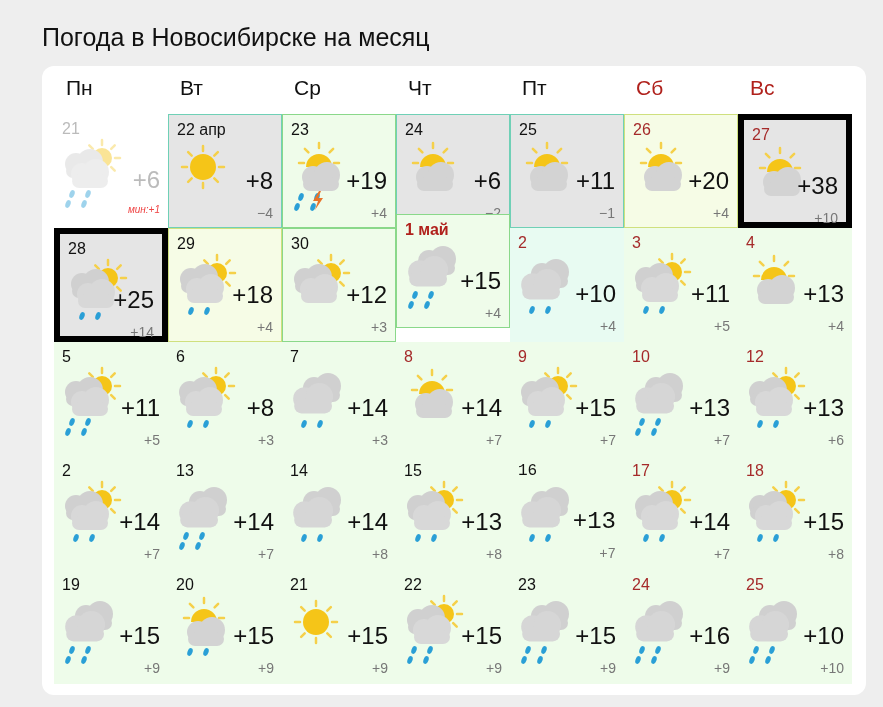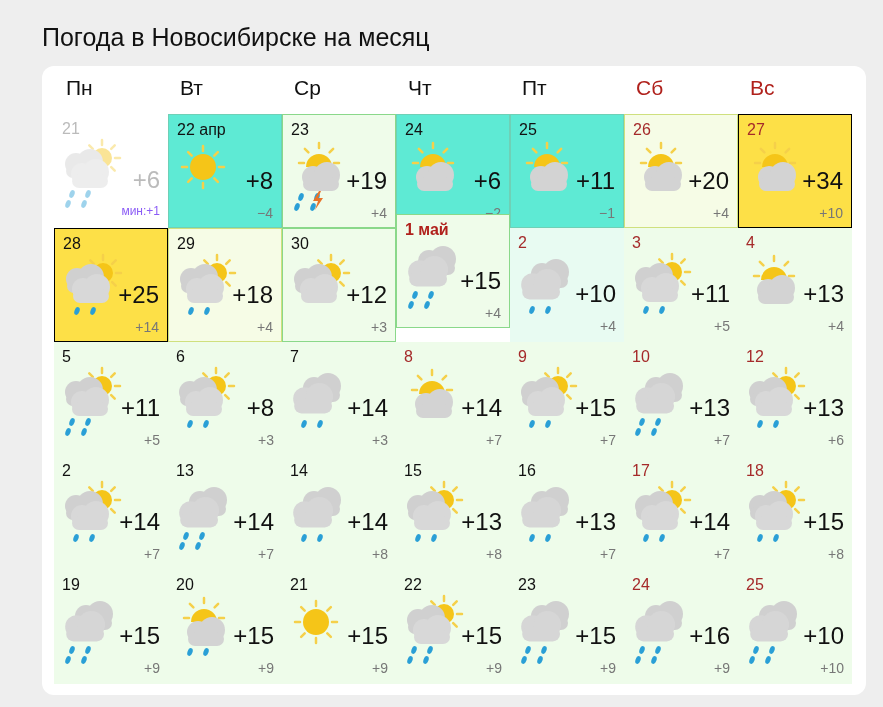--- a/index.html
+++ b/index.html
@@ -11,25 +11,25 @@
   .wd.red{color:#b0211c;}
   .grid{position:absolute;left:12px;top:48px;}
   .cell{position:absolute;width:114px;height:114px;box-sizing:border-box;}
   .cell .date{position:absolute;left:8px;top:6px;font-size:16px;color:#111;}
   .cell .date.red{color:#a52a2a;}
   .cell .date.bold{font-weight:bold;color:#b0211c;}
   .cell .tmax{position:absolute;right:8px;top:52px;font-size:24px;color:#111;}
   .cell .tmin{position:absolute;right:8px;top:90px;font-size:14px;color:#777;}
   .cell .icon{position:absolute;left:4px;top:24px;width:70px;height:70px;}
   .past .date,.past .tmax{color:#bbb;}
-  .past .tmin{color:#8b5cf6;font-size:12px;}
-  .bc{border:1px solid #6fd0b6;background:#5eead4;}
+  .past .tmin{color:#ef4444;font-size:10px;font-style:italic;}
+  .bc{border:1px solid #6fd0b6;background:#e5e5e5;}
   .bg{border:1px solid #8ad88a;background:#effcea;}
   .by{border:1px solid #cfe07e;background:#f6fce6;}
-  .by2{border:1px solid #000000;background:#fde047;}
+  .by2{border:6px solid #000000;background:#e5e5e5;}
   .nc{background:#e8fbf2;}
   .ng{background:#eefcea;}
 </style>
 </head>
 <body>
 
 <h1 class="title">Погода в Новосибирске на месяц</h1>
 
 <div class="card">
   <div class="weekdays">
@@ -188,21 +188,21 @@
             <line x1="21.393398282201787" y1="13.393398282201789" x2="17.857864376269045" y2="9.85786437626905" stroke="#f5d04a" stroke-width="2.5" stroke-linecap="round"></line>
             <line x1="31.999999999999996" y1="9" x2="31.999999999999996" y2="4" stroke="#f5d04a" stroke-width="2.5" stroke-linecap="round"></line>
             <line x1="42.60660171779821" y1="13.393398282201785" x2="46.14213562373095" y2="9.857864376269045" stroke="#f5d04a" stroke-width="2.5" stroke-linecap="round"></line>
             <path d="M19 28 a13 13 0 0 1 26 0 z" fill="#f5c518"></path>
             <g transform="translate(12,24) scale(1)">
               <circle cx="14" cy="14" r="11" fill="#d3d3d3"></circle>
               <circle cx="28" cy="12" r="13" fill="#d3d3d3"></circle>
               <rect x="4" y="14" width="36" height="14" rx="7" fill="#d3d3d3"></rect>
             </g>
           </svg></span>
-        <span class="tmax">+34</span>
+        <span class="tmax">+38</span>
         <span class="tmin">+10</span>
       </div>
       <div class="cell by2" style="left: 0px; top: 114px;">
         <span class="date">28</span>
         <span class="icon" style=""><svg viewBox="0 0 70 80" width="70" height="80">
             <line x1="57" y1="20" x2="62" y2="20" stroke="#f5d04a" stroke-width="2.5" stroke-linecap="round"></line>
             <line x1="53.19238815542512" y1="29.192388155425117" x2="56.72792206135786" y2="32.72792206135786" stroke="#f5d04a" stroke-width="2.5" stroke-linecap="round"></line>
             <line x1="44" y1="33" x2="44" y2="38" stroke="#f5d04a" stroke-width="2.5" stroke-linecap="round"></line>
             <line x1="34.80761184457488" y1="29.19238815542512" x2="31.272077938642145" y2="32.72792206135786" stroke="#f5d04a" stroke-width="2.5" stroke-linecap="round"></line>
             <line x1="31" y1="20" x2="26" y2="20.000000000000004" stroke="#f5d04a" stroke-width="2.5" stroke-linecap="round"></line>
@@ -633,21 +633,21 @@
               <circle cx="14" cy="14" r="11" fill="#d8d8d8"></circle>
               <circle cx="28" cy="12" r="13" fill="#d8d8d8"></circle>
               <rect x="4" y="14" width="36" height="14" rx="7" fill="#d8d8d8"></rect>
             </g>
             <ellipse cx="18" cy="58" rx="2.5" ry="4" fill="#2a9fd6" transform="rotate(20 18 58)"></ellipse>
             <ellipse cx="34" cy="58" rx="2.5" ry="4" fill="#2a9fd6" transform="rotate(20 34 58)"></ellipse>
           </svg></span>
         <span class="tmax">+13</span>
         <span class="tmin">+8</span>
       </div>
-      <div class="cell ng" style="left: 456px; top: 342px;">
+      <div class="cell ng" style="left: 456px; top: 342px; font-family: Liberation Mono, monospace;">
         <span class="date">16</span>
         <span class="icon" style=""><svg viewBox="0 0 70 80" width="70" height="80">
             <g transform="translate(14,8) scale(1)">
               <circle cx="14" cy="14" r="11" fill="#d0d0d0"></circle>
               <circle cx="28" cy="12" r="13" fill="#d0d0d0"></circle>
               <rect x="4" y="14" width="36" height="14" rx="7" fill="#d0d0d0"></rect>
             </g>
             <g transform="translate(4,18) scale(1.05)">
               <circle cx="14" cy="14" r="11" fill="#d6d6d6"></circle>
               <circle cx="28" cy="12" r="13" fill="#d6d6d6"></circle>

